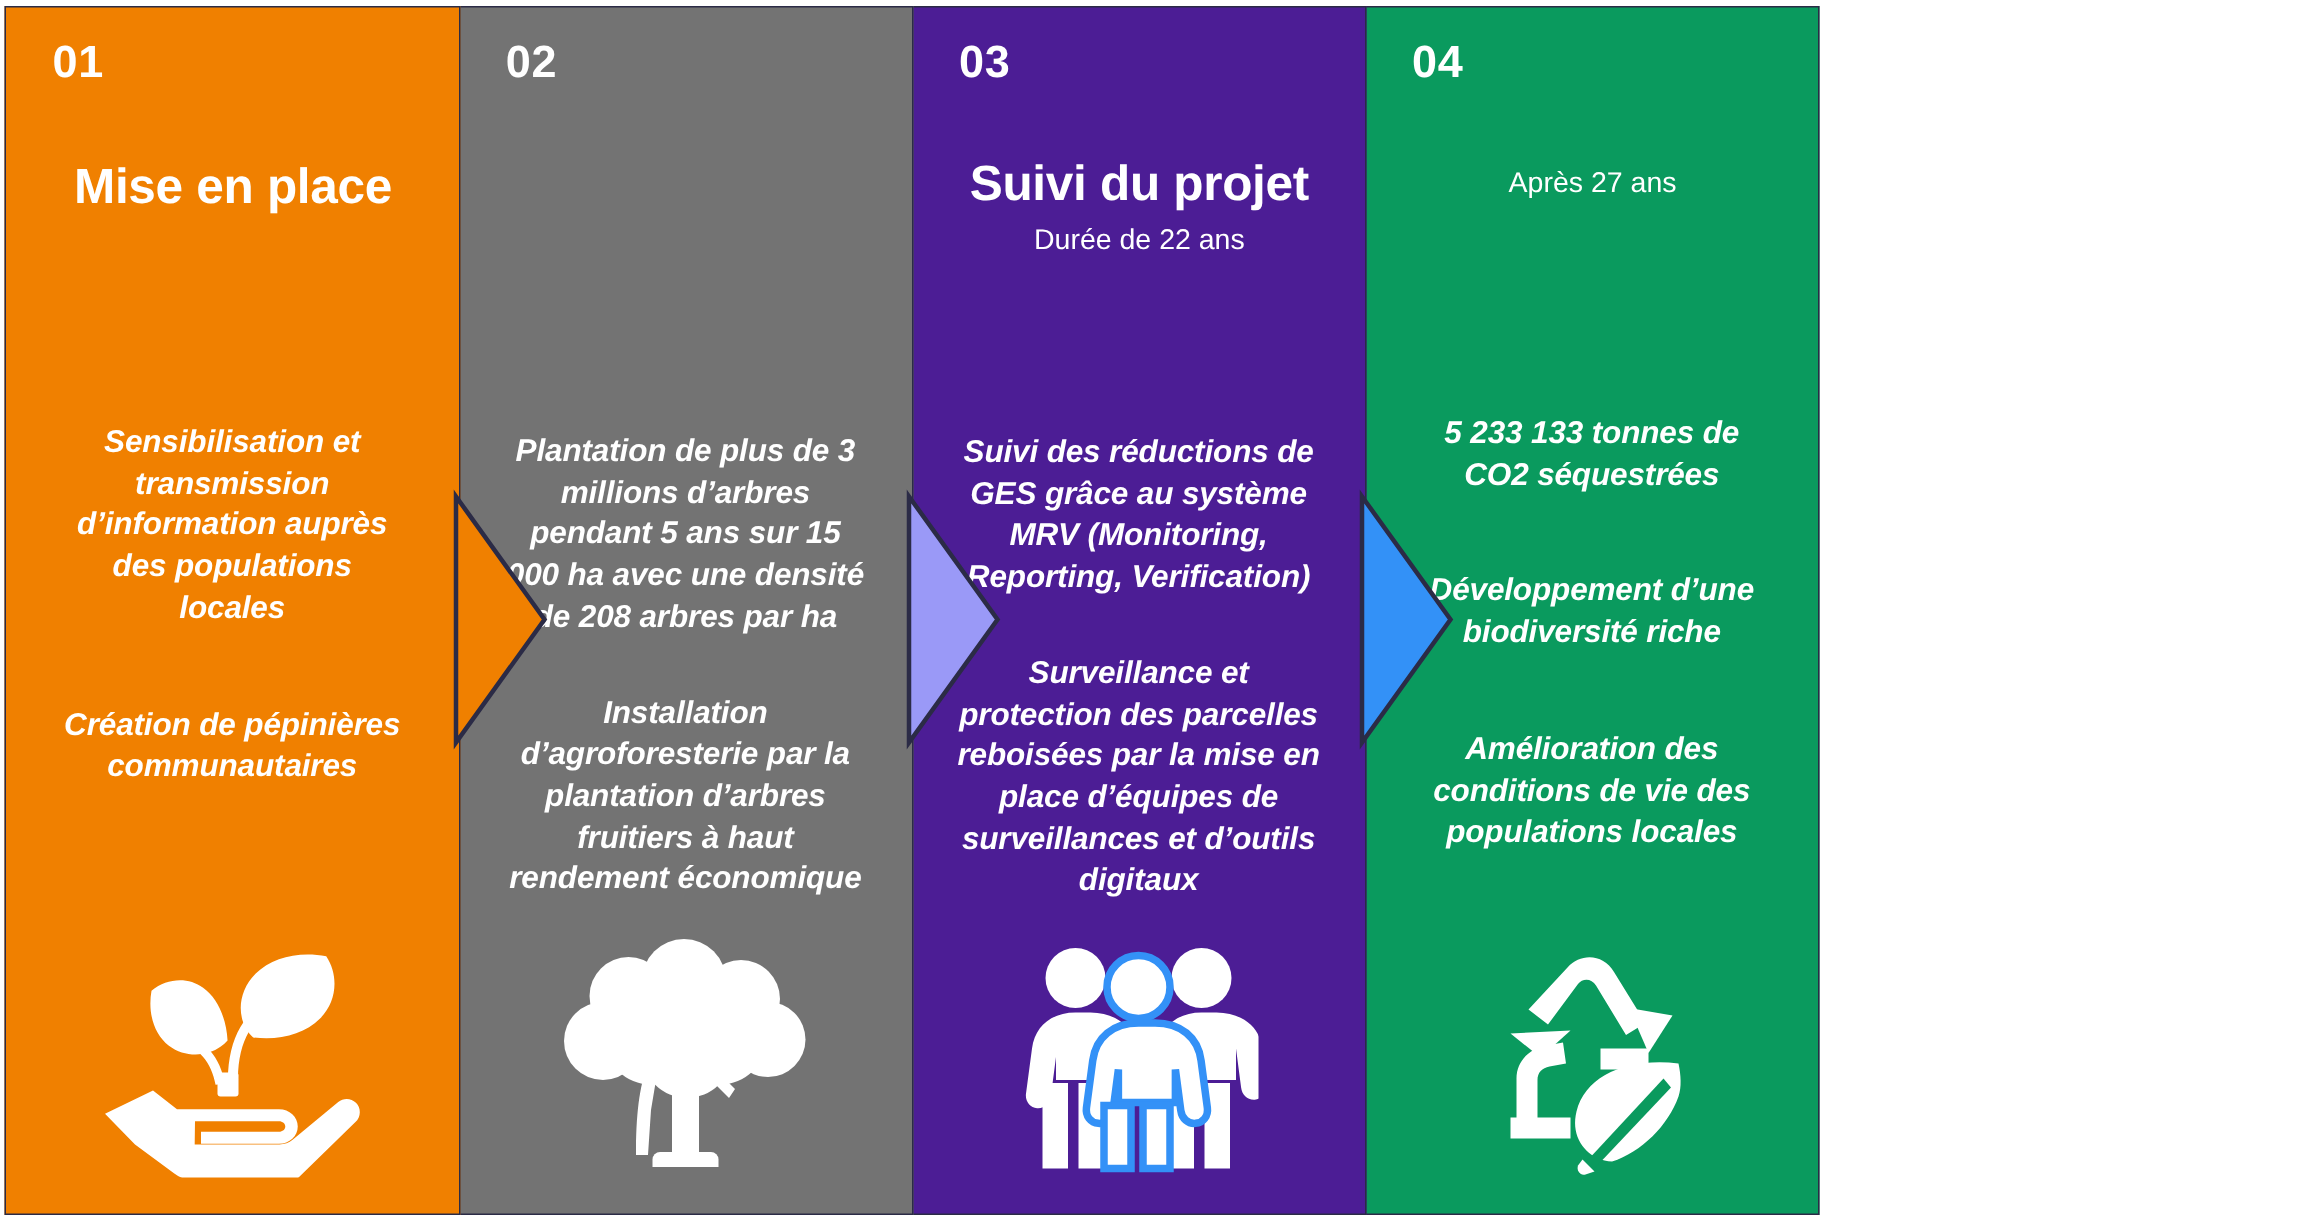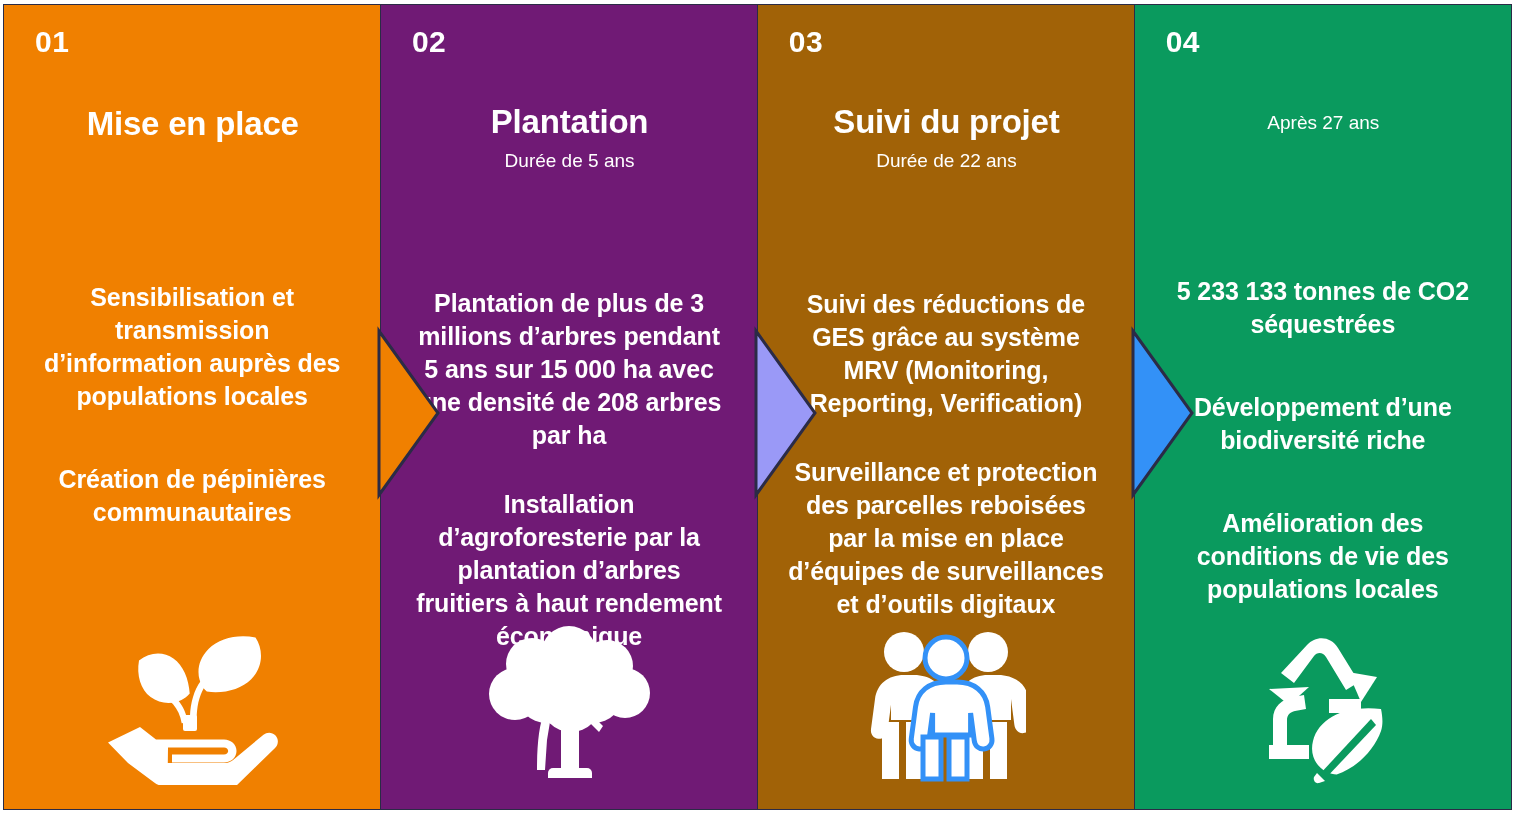--- a/index.html
+++ b/index.html
@@ -16,21 +16,21 @@
     font-family: "Liberation Sans", sans-serif;
     background: #ffffff;
     box-sizing: border-box;
   }
 
   
   .steps {
     position: absolute;
     left: 3px;
     top: 4px;
-    width: 1509px;
+    width: 1210px;
     height: 806px;
     display: flex;
     flex-direction: row;
     align-items: center;
   }
 
   .step {
     position: relative;
     flex: 1 1 0;
     height: 100%;
@@ -97,25 +97,26 @@
   .body {
     position: absolute;
     left: 0;
     right: 0;
     top: 272px;
     padding: 0 26px;
     box-sizing: border-box;
     text-align: center;
   }
   .para {
-    font-size: 25px;
+    font-size: 21px;
     font-weight: bold;
     line-height: 1.32;
     margin: 0 0 34px 0;
     letter-spacing: -0.1px;
+    font-style: italic;
   }
   .para:last-child { margin-bottom: 0; }
 
   
   .step-1 .body { top: 276px; padding: 0 34px; }
   .step-1 .para { margin-bottom: 50px; }
   .step-2 .body { top: 282px; padding: 0 30px; }
   .step-2 .para { margin-bottom: 36px; }
   .step-3 .body { top: 283px; padding: 0 28px; }
   .step-3 .para { margin-bottom: 36px; }
@@ -172,27 +173,23 @@
         </svg>
       </div>
 
       <div class="chevron">
         <svg viewBox="0 0 60 164" preserveAspectRatio="none" aria-hidden="true">
           <path d="M0 0 L59 82 L0 164 Z" fill="#F08000" stroke="#2B2B46" stroke-width="3"></path>
         </svg>
       </div>
     </div>
 
-    <div class="step step-2" style="background:#701a75;">
+    <div class="step step-2" style="background:#737373;">
       <div class="step-num">02</div>
 
-      <div class="head">
-        <div class="title">Plantation</div>
-        <div class="sub">Durée de 5 ans</div>
-      </div>
 
       <div class="body">
         <p class="para">Plantation de plus de 3 millions d’arbres pendant 5 ans sur 15 000 ha avec une densité de 208 arbres par ha</p>
         <p class="para">Installation d’agroforesterie par la plantation d’arbres fruitiers à haut rendement économique</p>
       </div>
 
       <div class="icon-wrap">
 
         <svg width="165" height="165" viewBox="0 0 165 165" aria-hidden="true">
           <g fill="#ffffff">
@@ -213,21 +210,21 @@
         </svg>
       </div>
 
       <div class="chevron">
         <svg viewBox="0 0 60 164" preserveAspectRatio="none" aria-hidden="true">
           <path d="M0 0 L59 82 L0 164 Z" fill="#9A99F7" stroke="#2B2B46" stroke-width="3"></path>
         </svg>
       </div>
     </div>
 
-    <div class="step step-3" style="background:#a16207;">
+    <div class="step step-3" style="background:#4c1d95;">
       <div class="step-num">03</div>
 
       <div class="head">
         <div class="title">Suivi du projet</div>
         <div class="sub">Durée de 22 ans</div>
       </div>
 
       <div class="body">
         <p class="para">Suivi des réductions de GES grâce au système MRV (Monitoring, Reporting, Verification)</p>
         <p class="para">Surveillance et protection des parcelles reboisées par la mise en place d’équipes de surveillances et d’outils digitaux</p>

